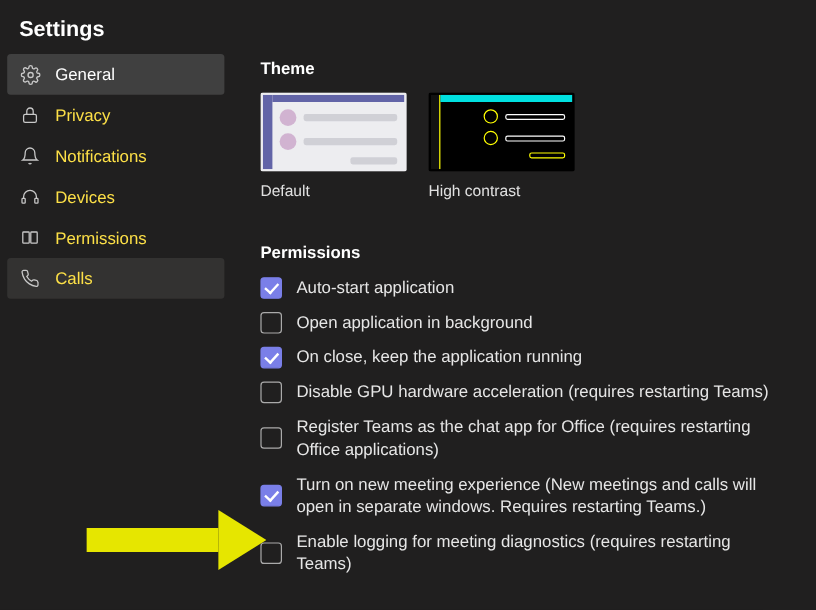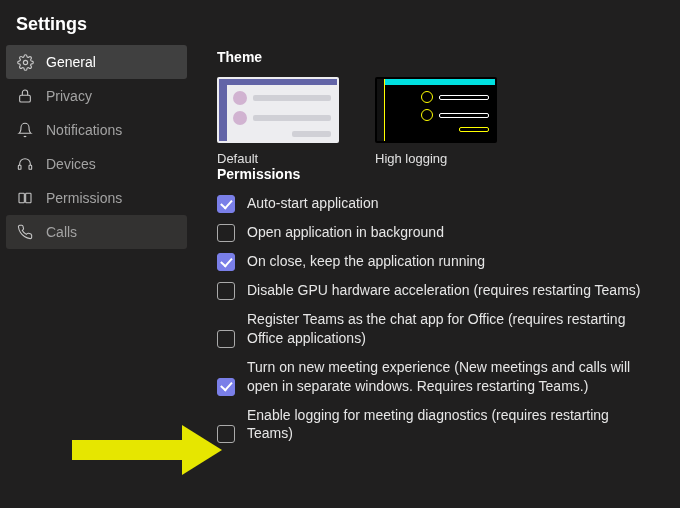--- a/index.html
+++ b/index.html
@@ -24,21 +24,21 @@
     width: 193px;
     padding: 0 6px;
   }
   .sidebar-item {
     display: flex;
     align-items: center;
     gap: 12px;
     padding: 8px 10px;
     border-radius: 3px;
     cursor: pointer;
-    color: #a3a3a3;
+    color: #fde047;
   }
   .sidebar-item.selected {
     background: #404040;
     color: #fff;
   }
   .sidebar-item.highlight {
     background: #333231;
   }
   .sidebar-item .icon {
     width: 18px;
@@ -52,21 +52,22 @@
     flex: 1;
     padding: 4px 10px 0 24px;
   }
   .section-heading {
     font-weight: 700;
     font-size: 14px;
     margin-bottom: 12px;
   }
   .themes {
     display: flex;
-    gap: 36px;
+    gap: 18px;
+    margin-bottom: 36px;
   }
   .theme-option { cursor: pointer; }
   .theme-thumb {
     width: 122px;
     height: 66px;
     border: 2px solid transparent;
     border-radius: 2px;
     overflow: hidden;
   }
   .theme-thumb.selected { border-color: #7a7fe8; }
@@ -96,21 +97,21 @@
   .thumb-hc .row .line { width:50px; height:5px; border:1px solid #fff; border-radius:2px; }
   .thumb-hc .row .line2 { width:30px; height:5px; border:1px solid #ffff00; border-radius:2px; }
 
   .app-hint {
     font-size: 12px;
     color: #c8c8c8;
     margin-bottom: 14px;
   }
   .check-row {
     display: flex;
-    align-items: flex-end;
+    align-items: center;
     gap: 12px;
     margin-bottom: 10px;
   }
   .checkbox {
     width: 18px;
     height: 18px;
     border: 1.5px solid #aaa;
     border-radius: 3px;
     flex-shrink: 0;
     display: flex;
@@ -241,21 +242,21 @@
               </div>
             <div class="row">
                 <div class="av"></div>
                 <div class="line"></div>
               </div>
             <div class="row">
                 <div class="line2"></div>
               </div>
           </div>
         </div>
-        <div class="theme-label">High logging</div>
+        <div class="theme-label">High contrast</div>
       </div>
     </div>
 
     <div class="section-heading">Permissions</div>
 
     <div class="check-row">
       <div class="checkbox checked"></div>
       <div class="check-label">Auto-start application</div>
     </div>
     <div class="check-row">

